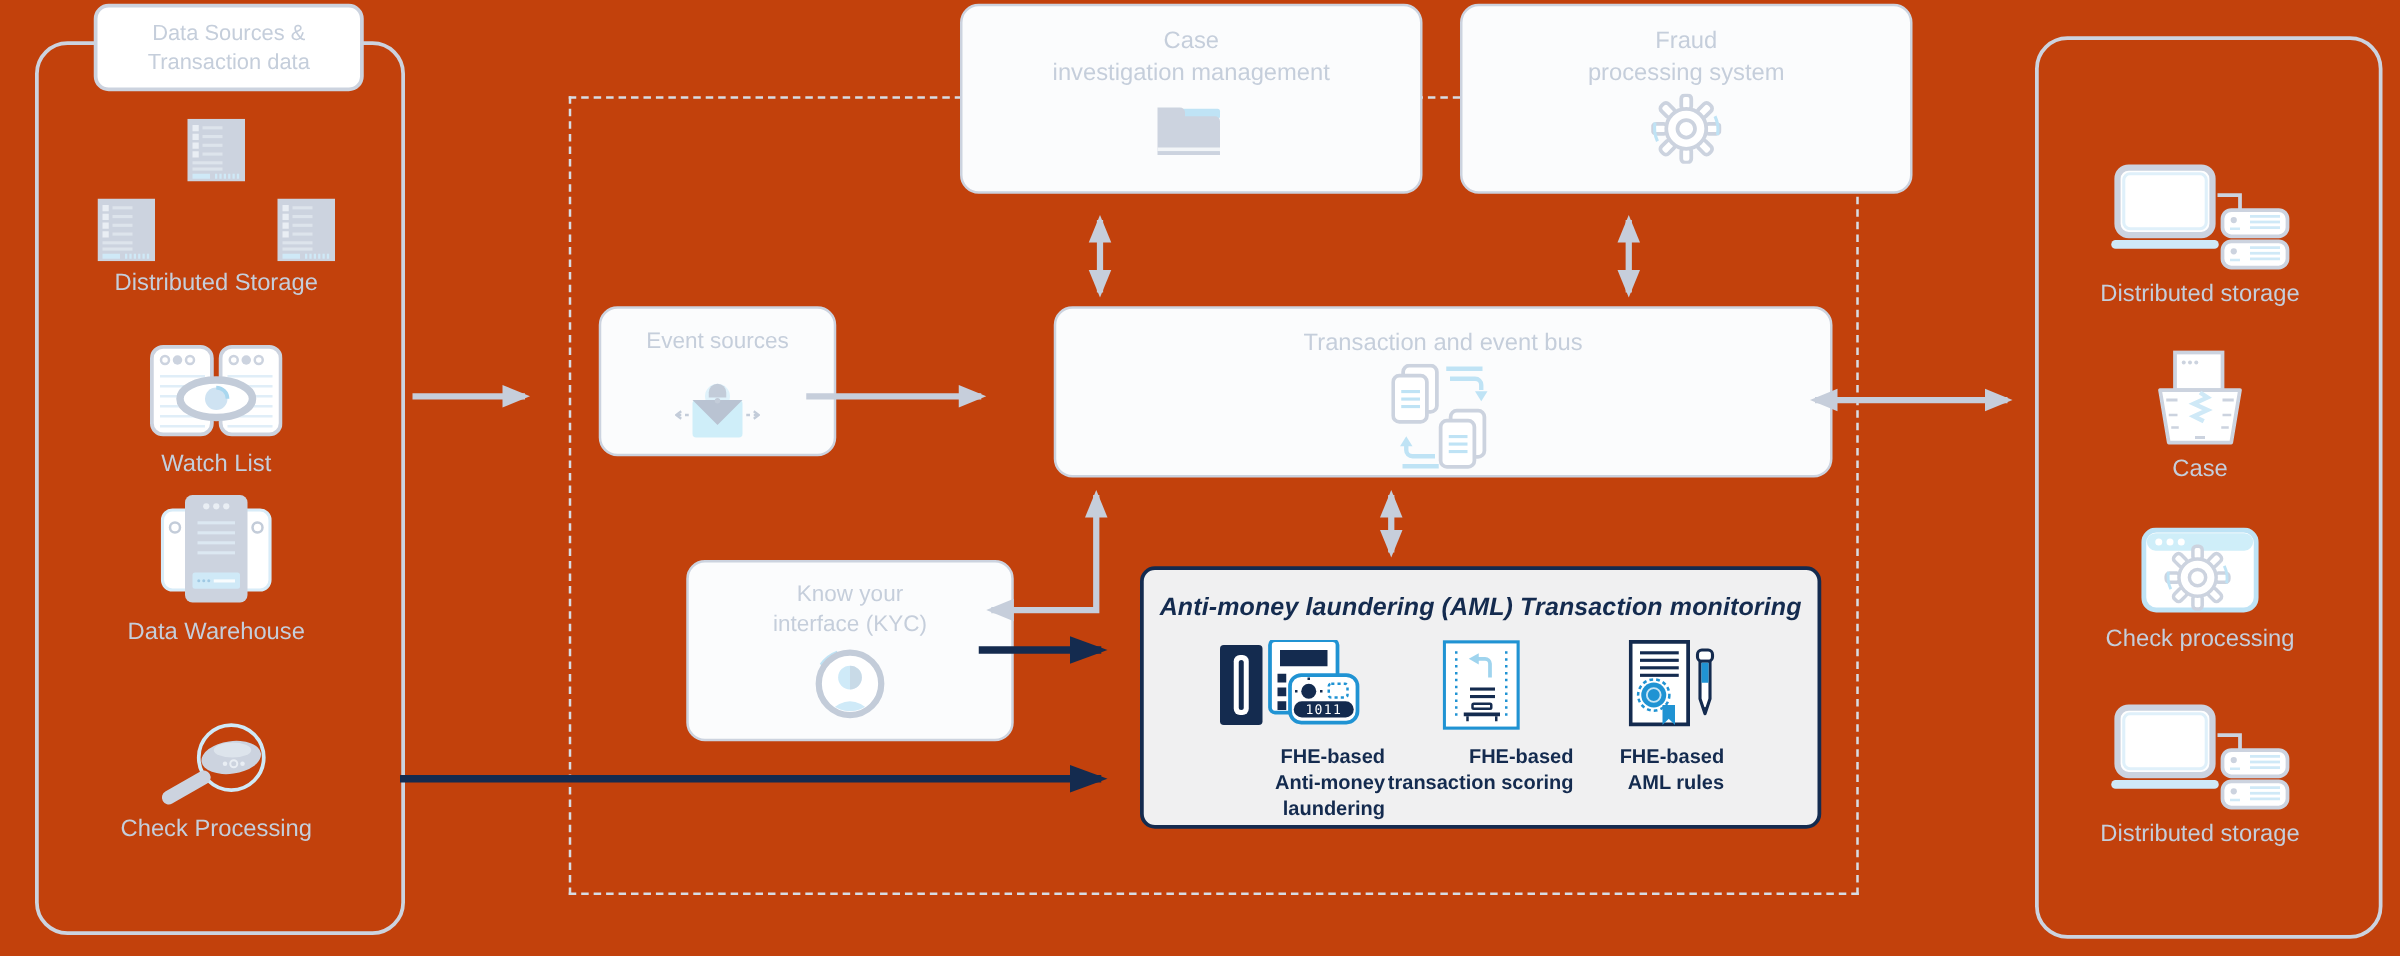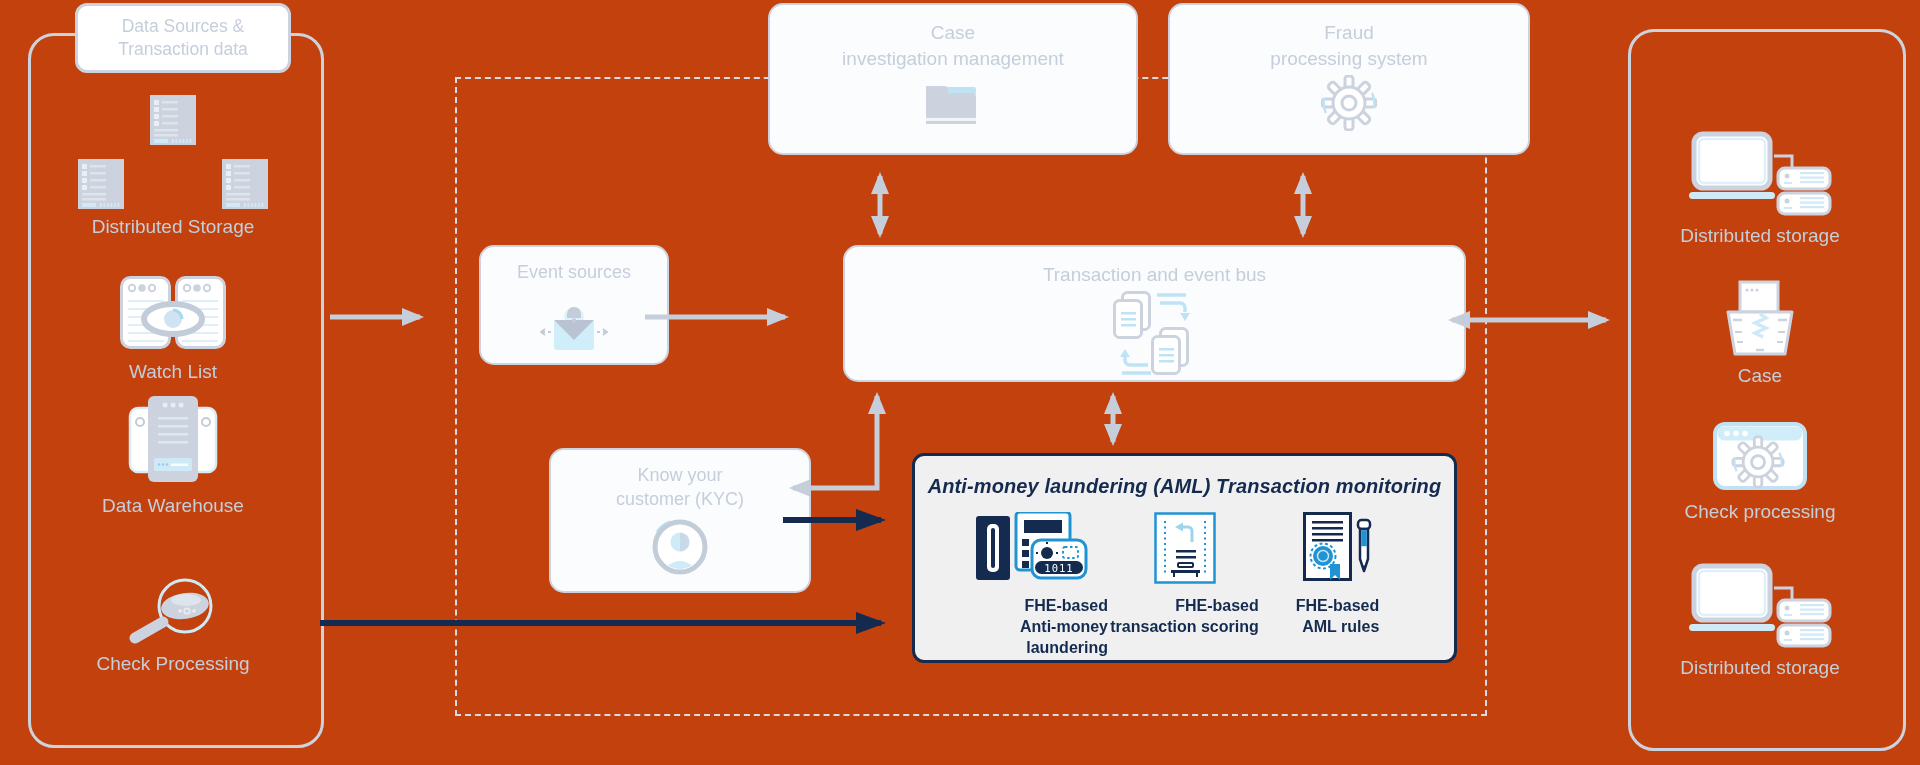--- a/index.html
+++ b/index.html
@@ -221,21 +221,21 @@
       <path d="M67,22 l5,8 5,-8 z" fill="#bfe3f5"></path>
       <use href="#doc-g" x="38" y="36"></use>
       <path d="M9,82 h29" stroke="#bfe3f5" stroke-width="3.5"></path>
       <path d="M35,74 h-18 a5,5 0 0 1 -5,-5 v-4" stroke="#bfe3f5" stroke-width="3.5" fill="none"></path>
       <path d="M7,66 l5,-8 5,8 z" fill="#bfe3f5"></path>
     </svg>
   </div>
 
   <div class="box" style="left:513px;top:448px;width:262px;height:145px;padding-top:13px;">
     <div class="bt bt-sm">Know your
-customer (KYC)</div>
+interface (KYC)</div>
     <svg width="58" height="60" viewBox="0 0 58 60" style="margin-top:4px;">
       <path d="M6,16 a27,27 0 0 1 13,-10" stroke="#bfe3f5" stroke-width="3" fill="none"></path>
       <circle cx="29" cy="31" r="25" fill="#fff" stroke="#c3ccd9" stroke-width="5"></circle>
       <clipPath id="kycclip">
           <circle cx="29" cy="31" r="22"></circle>
         </clipPath>
       <g clip-path="url(#kycclip)">
         <circle cx="29" cy="26" r="9.5" fill="#cfeaf8"></circle>
         <path d="M10,56 q19,-22 38,0 v4 h-38 z" fill="#cfeaf8"></path>
         <path d="M29,16.5 a9.5,9.5 0 0 1 0,19 z" fill="#c3ccd9" opacity="0.55"></path>

